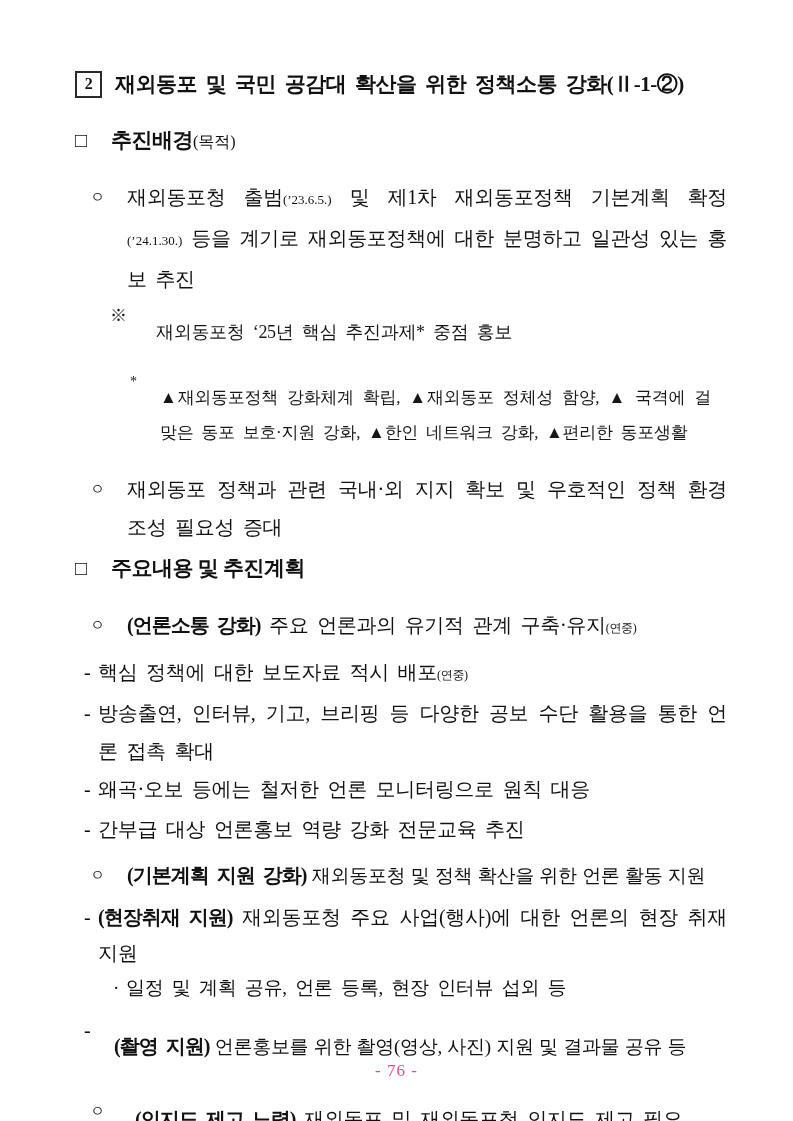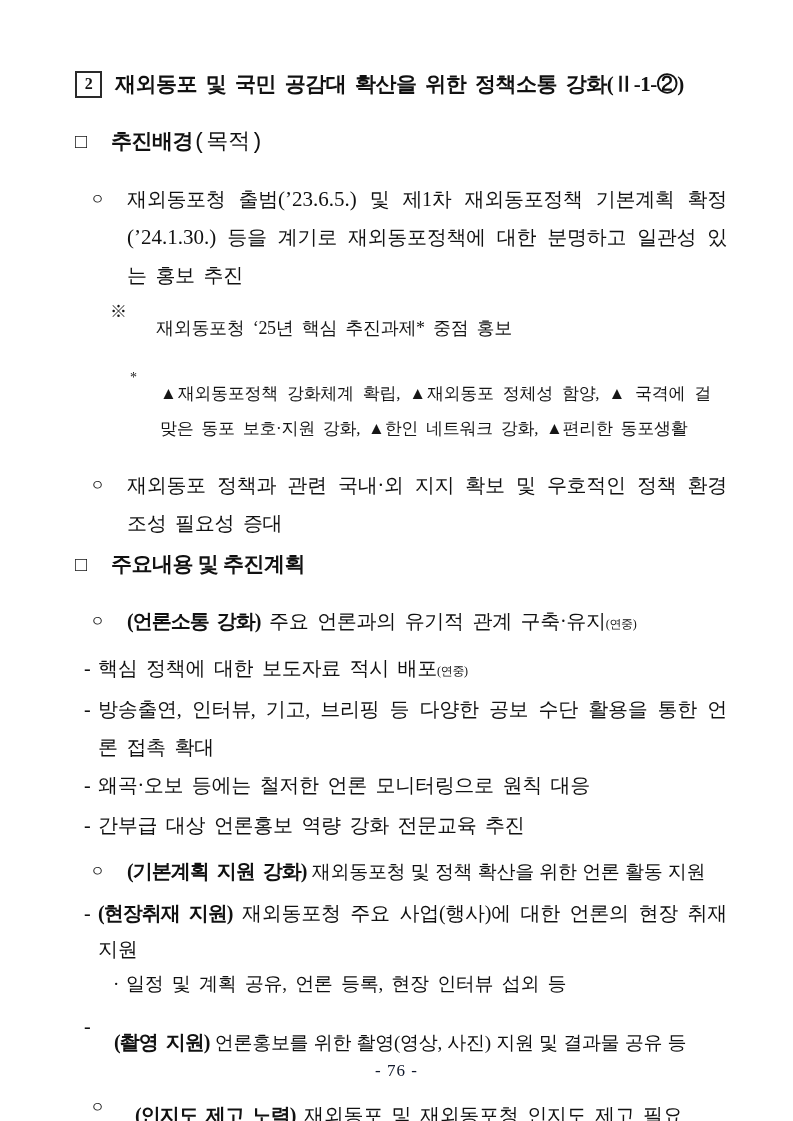--- a/index.html
+++ b/index.html
@@ -28,48 +28,48 @@
     width:23px;height:23px;border:2px solid #2a2a2a;
     font-size:16px;font-weight:bold;background:#fff;
   }
   
   .sec-header{
     display:flex;align-items:baseline;
     font-size:21px;font-weight:bold;letter-spacing:-0.5px;
     margin-bottom:24px;
   }
   .sec-header .mk{flex:none;width:36px;font-size:20px;font-weight:normal;}
-  .sec-header .suffix{font-weight:normal;font-size:22px;letter-spacing:0;font-family:Liberation Mono, monospace;}
+  .sec-header .suffix{font-weight:normal;font-size:16px;letter-spacing:0;}
   
   .row{display:flex;}
   .mk{flex:none;}
   .txt{flex:1;text-align:justify;word-spacing:4px;letter-spacing:-0.3px;}
   .o-item{font-size:20px;line-height:38px;}
   .o-item .mk{width:37px;padding-left:15px;font-size:15px;line-height:38px;}
   .note-x{font-size:18px;line-height:32px;color:#161616;}
   .note-x .mk{margin-left:35px;width:30px;font-size:17px;}
   .note-star{font-size:17px;line-height:35px;color:#161616;}
   .note-star .mk{margin-left:55px;width:14px;font-size:14px;}
   .dash{font-size:20px;line-height:38px;}
   .dash .mk{margin-left:9px;width:14px;}
   .dot{font-size:19px;line-height:34px;}
   .dot .mk{margin-left:38px;width:13px;}
   
   .lead{font-weight:bold;letter-spacing:-1px;}
   .sm{font-size:12px;}
-  .xs{font-size:21px;letter-spacing:0;}
+  .xs{font-size:13px;letter-spacing:0;}
   .tight .txt-run{font-size:19px;word-spacing:1px;}
   .lh36{line-height:36px;}
   
   .mb0{margin-bottom:0;}.mb2{margin-bottom:2px;}.mb4{margin-bottom:4px;}
   .mb6{margin-bottom:6px;}.mb8{margin-bottom:8px;}.mb10{margin-bottom:10px;}
   
   .footer{
     position:absolute;left:0;right:0;bottom:40px;
-    text-align:center;font-size:17px;color:#0f172a;letter-spacing:1px;
+    text-align:center;font-size:17px;color:#ec4899;letter-spacing:1px;
   }
 </style>
 </head>
 <body>
 
 <div class="page">
   <div class="content">
 
     <div class="title-row">
       <span class="idx-box">2</span>

